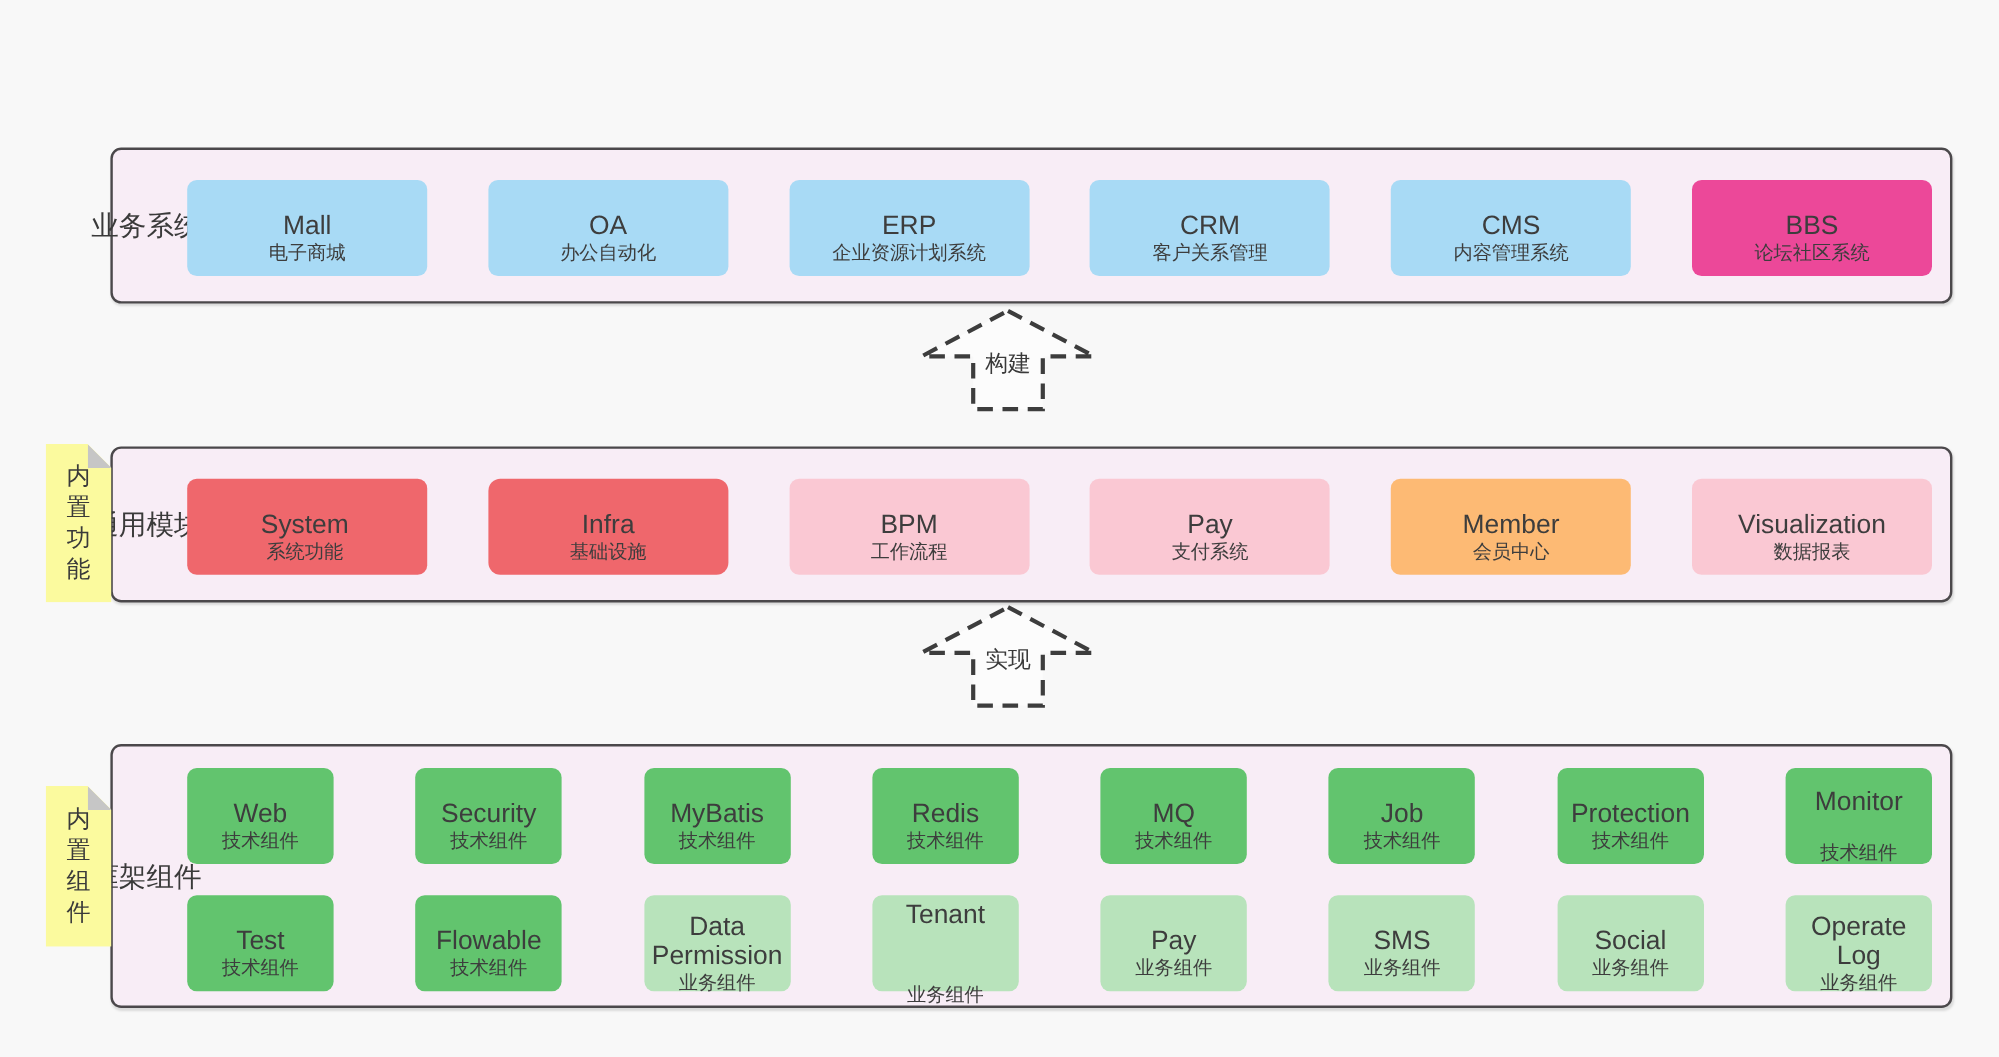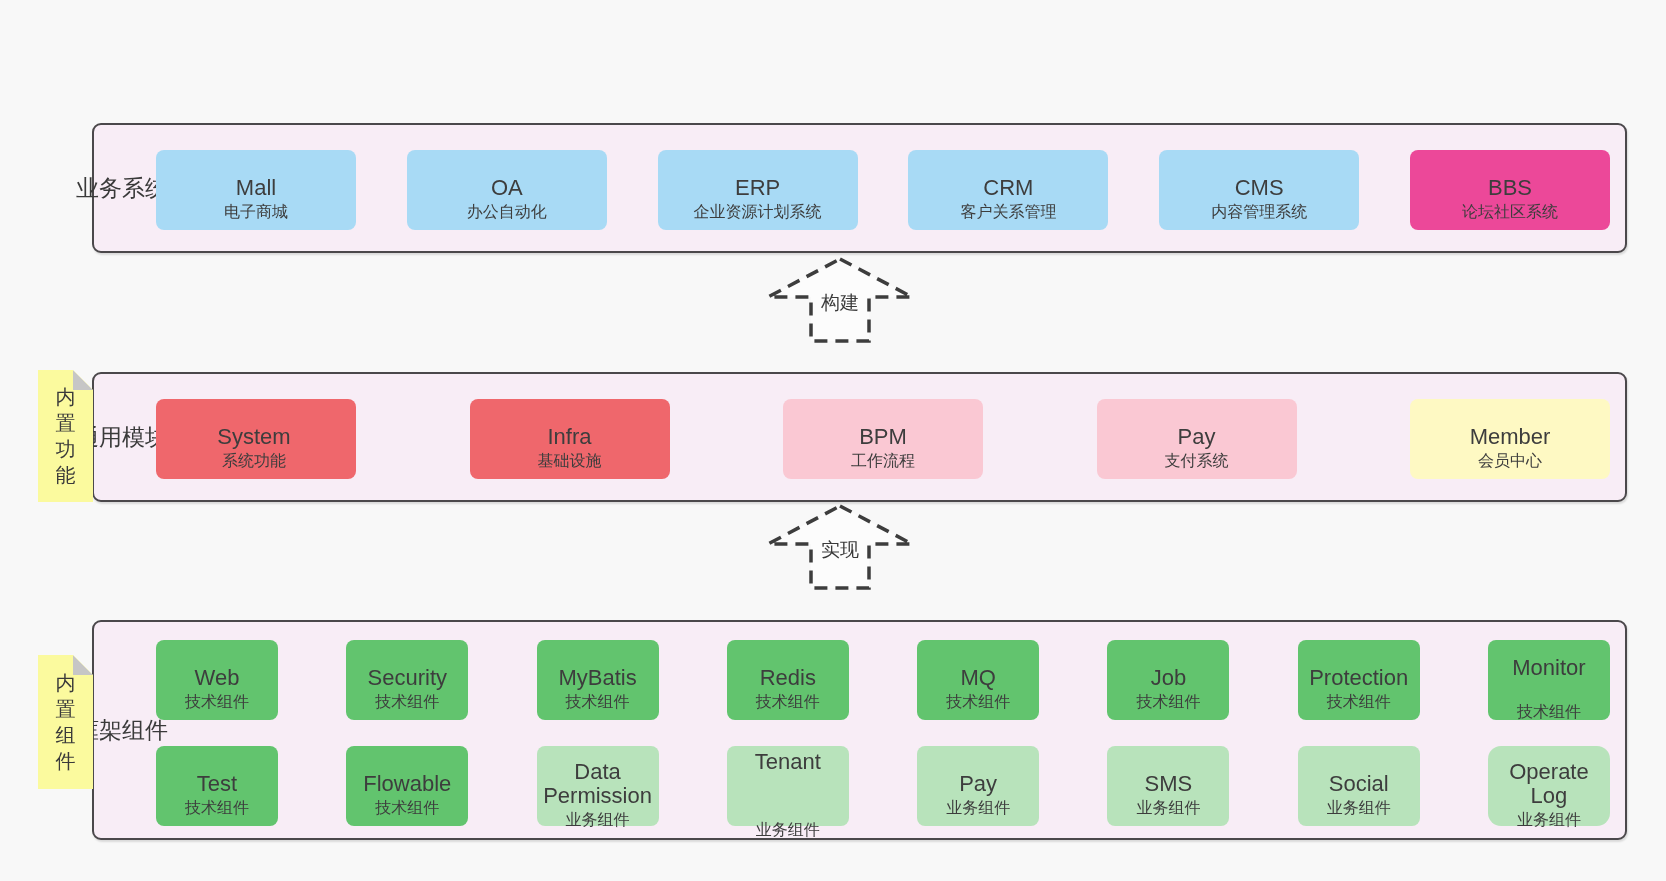--- a/index.html
+++ b/index.html
@@ -84,35 +84,39 @@
         <span class="vchar">通</span>
         <span class="vchar">用</span>
         <span class="vchar">模</span>
         <span class="vchar">块</span>
       </div>
     <div class="row row6" style="top:25px;" id="modules-boxes">
         <div class="box" style="background: rgb(239, 103, 108); padding-left: 16px;">
           <div class="box-title">System</div>
           <div class="box-sub">系统功能</div>
         </div>
-        <div class="box" style="background: rgb(239, 103, 108);">
+        <div class="box" style="background: rgb(239, 103, 108); border-radius: 10px;">
           <div class="box-title">Infra</div>
           <div class="box-sub">基础设施</div>
         </div>
         <div class="box" style="background: rgb(250, 200, 211);">
           <div class="box-title">BPM</div>
           <div class="box-sub">工作流程</div>
         </div>
         <div class="box" style="background: rgb(250, 200, 211);">
           <div class="box-title">Pay</div>
           <div class="box-sub">支付系统</div>
         </div>
-        <div class="box" style="background: #fef9c3;">
+        <div class="box" style="background: #fdba74;">
           <div class="box-title">Member</div>
           <div class="box-sub">会员中心</div>
+        </div>
+        <div class="box" style="background: rgb(250, 200, 211);">
+          <div class="box-title">Visualization</div>
+          <div class="box-sub">数据报表</div>
         </div>
       </div>
   </section>
 
   <div class="sticky" style="top:370px;height:132px;">
     <span class="fold"></span>
     <span class="sticky-text vtext">
         <span class="vchar">内</span>
         <span class="vchar">置</span>
         <span class="vchar">功</span>
@@ -190,21 +194,21 @@
           <div class="box-sub">业务组件</div>
         </div>
         <div class="box" style="background: rgb(184, 227, 187);">
           <div class="box-title">SMS</div>
           <div class="box-sub">业务组件</div>
         </div>
         <div class="box" style="background: rgb(184, 227, 187);">
           <div class="box-title">Social</div>
           <div class="box-sub">业务组件</div>
         </div>
-        <div class="box" style="background: rgb(184, 227, 187); border-radius: 13px;">
+        <div class="box" style="background: rgb(184, 227, 187);">
           <div class="box-title">Operate Log</div>
           <div class="box-sub">业务组件</div>
         </div>
       </div>
   </section>
 
   <div class="sticky" style="top:655px;height:134px;">
     <span class="fold"></span>
     <span class="sticky-text vtext">
         <span class="vchar">内</span>

